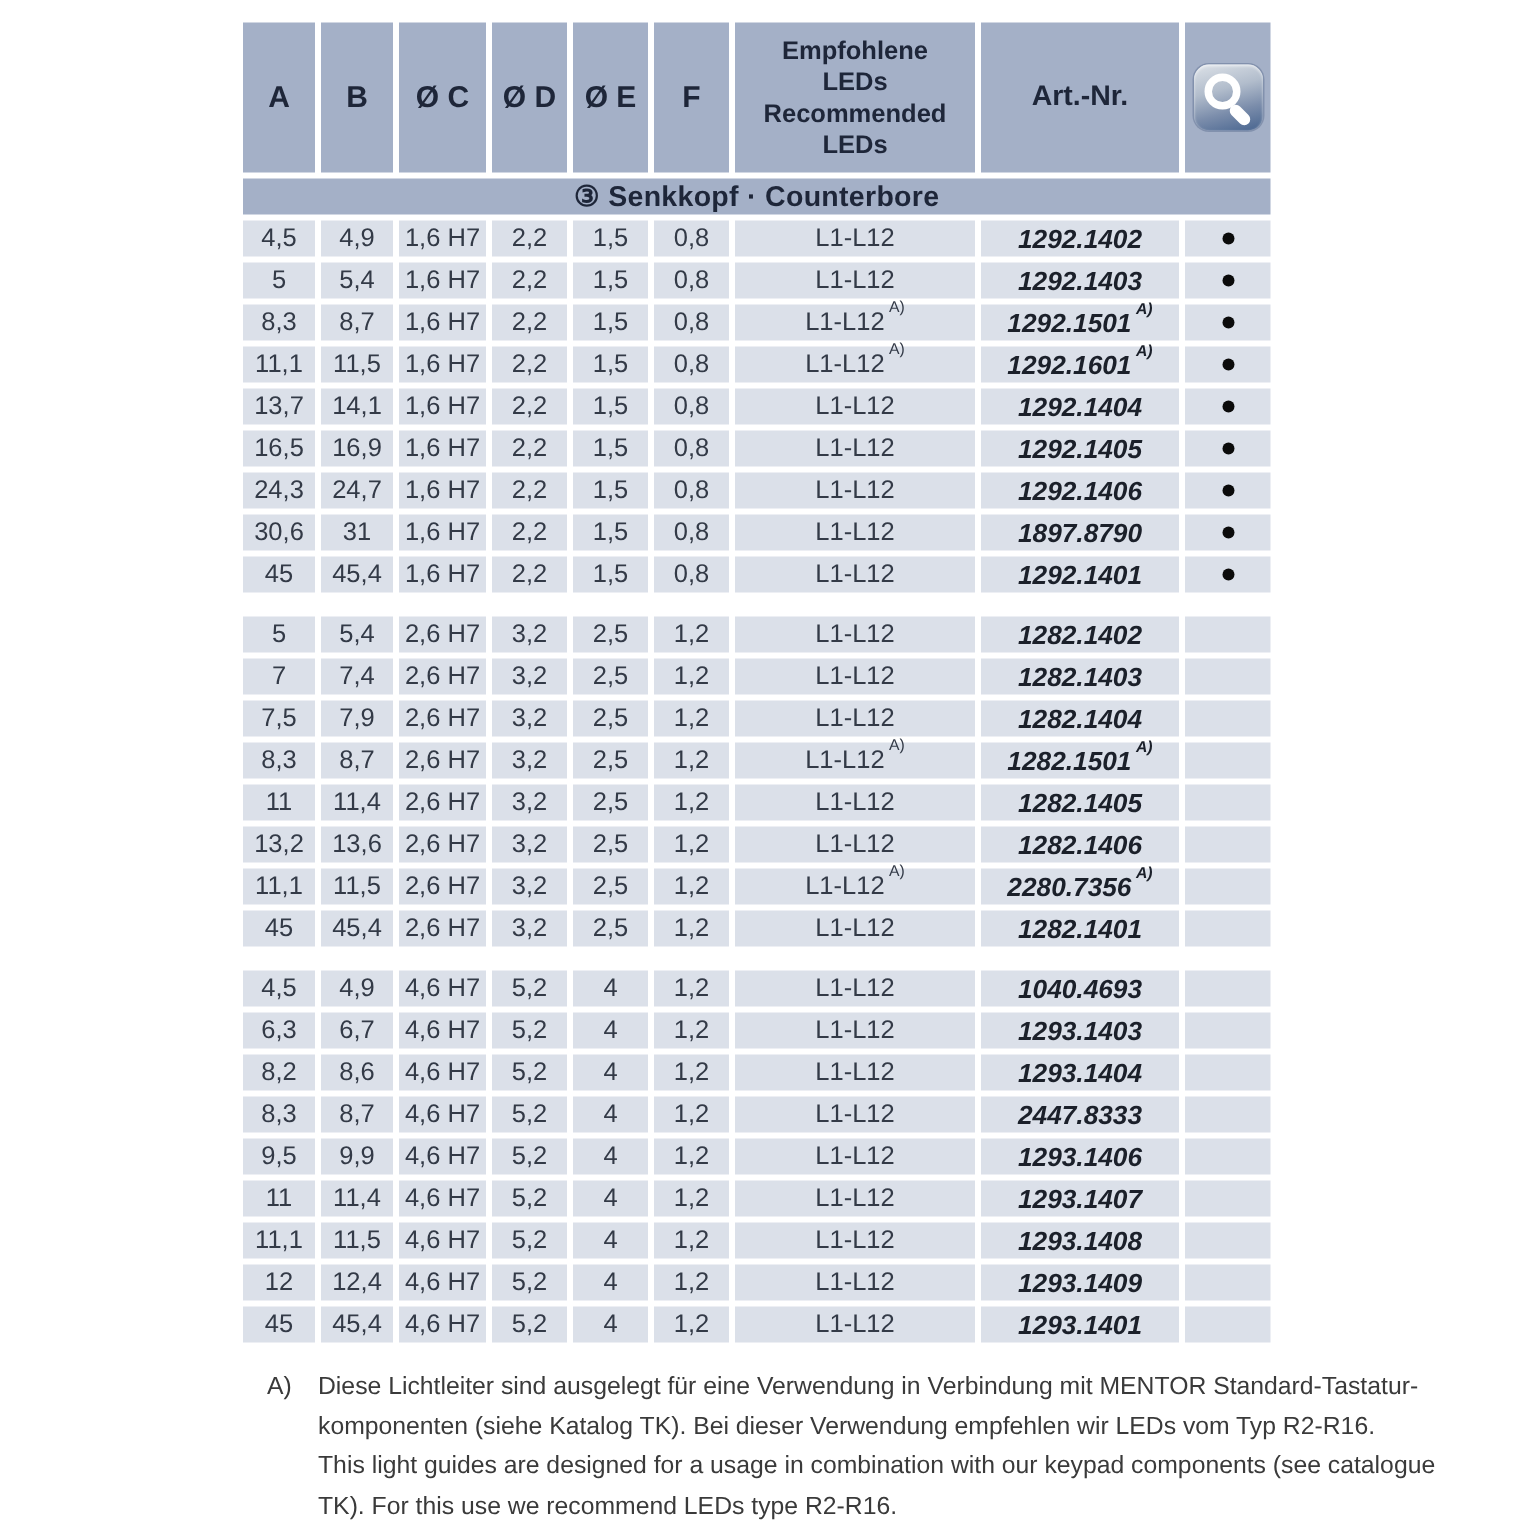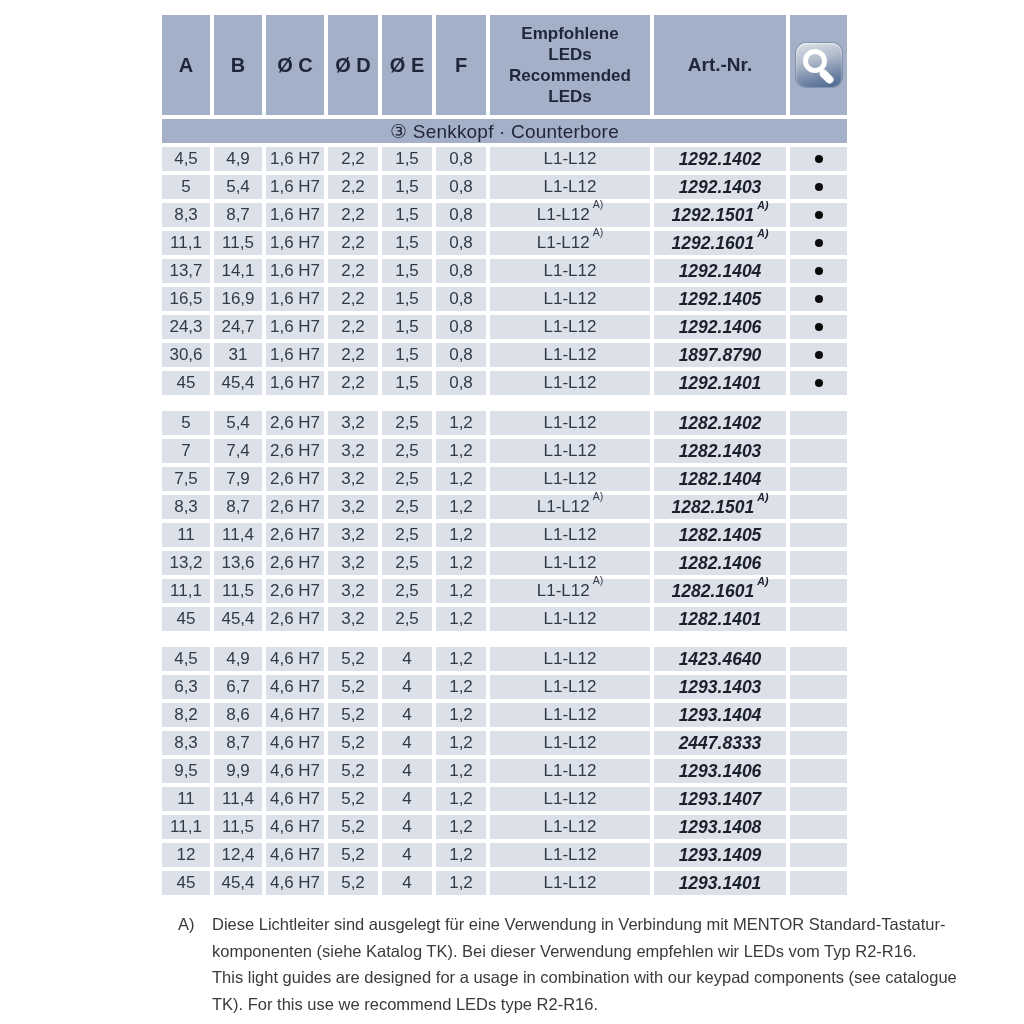--- a/index.html
+++ b/index.html
@@ -30,21 +30,21 @@
     text-align: center;
   }
   .hd-letter { font-size: 20px; }
   .hd-multi  { font-size: 17px; line-height: 21px; }
   .hd-art    { font-size: 19px; }
 
   
   td.band {
     background: var(--header_bg);
     color: var(--band_text);
-    font-weight: 400;
+    font-weight: 700;
     font-size: 19px;
     height: 24px;
     text-align: center;
     letter-spacing: 0.2px;
   }
 
   
   td.cell {
     background: var(--row_bg);
     color: var(--body_text);
@@ -368,21 +368,21 @@
   </tr>
 
   <tr class="data-row">
     <td class="cell">11,1</td>
     <td class="cell">11,5</td>
     <td class="cell">2,6 H7</td>
     <td class="cell">3,2</td>
     <td class="cell">2,5</td>
     <td class="cell">1,2</td>
     <td class="cell"><span>L1-L12</span><sup>A)</sup></td>
-    <td class="cell art"><span>1282.1601</span><sup>A)</sup></td>
+    <td class="cell art"><span>2280.7356</span><sup>A)</sup></td>
     <td class="cell"></td>
   </tr>
 
   <tr class="data-row">
     <td class="cell">45</td>
     <td class="cell">45,4</td>
     <td class="cell">2,6 H7</td>
     <td class="cell">3,2</td>
     <td class="cell">2,5</td>
     <td class="cell">1,2</td>
@@ -396,21 +396,21 @@
   </tr>
 
   <tr class="data-row">
     <td class="cell">4,5</td>
     <td class="cell">4,9</td>
     <td class="cell">4,6 H7</td>
     <td class="cell">5,2</td>
     <td class="cell">4</td>
     <td class="cell">1,2</td>
     <td class="cell"><span>L1-L12</span><sup></sup></td>
-    <td class="cell art"><span>1423.4640</span><sup></sup></td>
+    <td class="cell art"><span>1040.4693</span><sup></sup></td>
     <td class="cell"></td>
   </tr>
 
   <tr class="data-row">
     <td class="cell">6,3</td>
     <td class="cell">6,7</td>
     <td class="cell">4,6 H7</td>
     <td class="cell">5,2</td>
     <td class="cell">4</td>
     <td class="cell">1,2</td>

